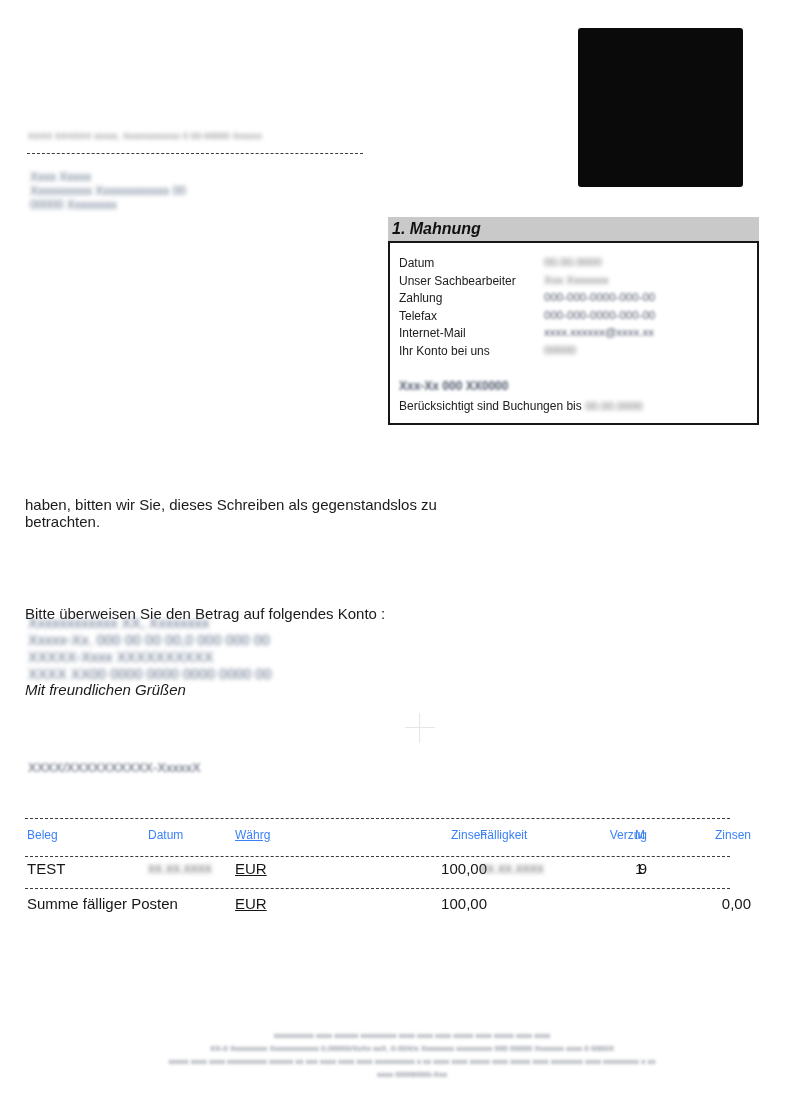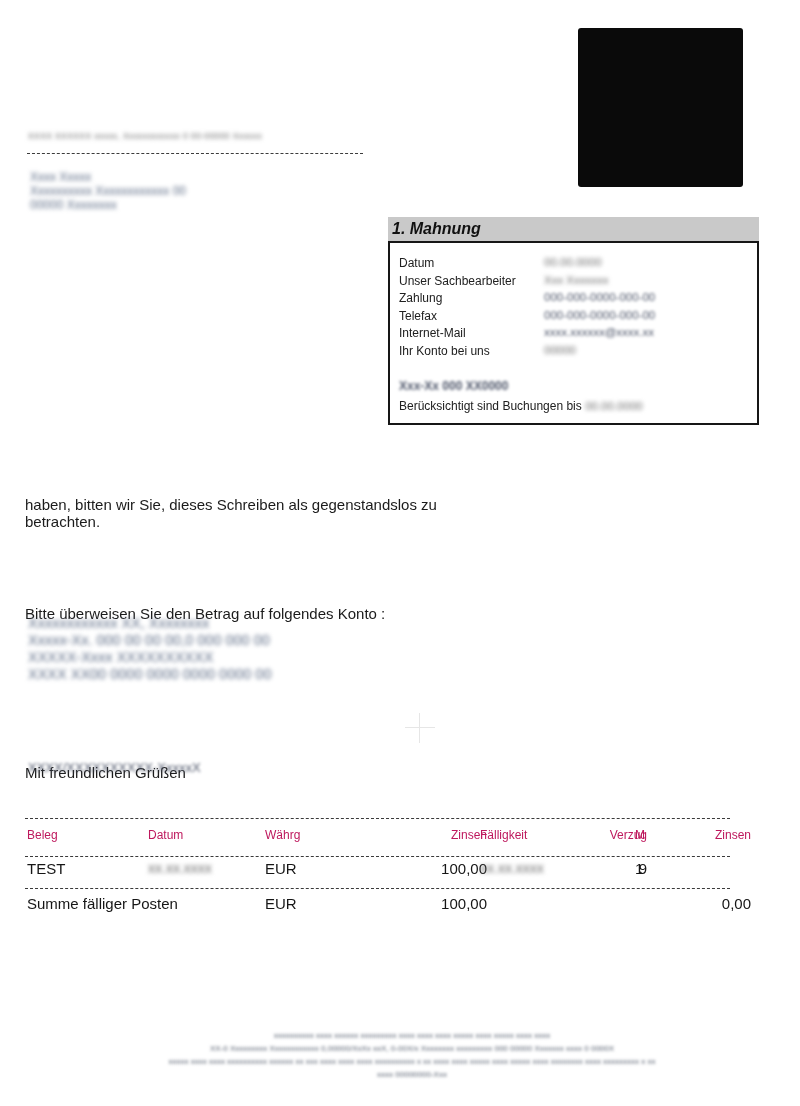--- a/index.html
+++ b/index.html
@@ -40,25 +40,25 @@
   .signature { left:28px; top:760px; font-size:13px; }
 
   
   .cross-h { left:405px; top:727px; width:30px; border-top:1.5px solid #e6e6e6; }
   .cross-v { left:419px; top:713px; height:30px; border-left:1.5px solid #e6e6e6; }
 
   
   .trule { left:25px; width:705px; border-top:1px dashed #3a3a3a; }
   .trow { left:25px; width:705px; height:18px; }
   .trow .c { position:absolute; white-space:nowrap; }
-  .thead { font-size:12px; color:#be185d; }
+  .thead { font-size:12px; color:#3b82f6; }
   .tdata, .tsum { font-size:15px; color:#161616; }
   .c-beleg { left:2px; }
   .c-datum { left:123px; }
-  .c-waehrg { left:240px; }
+  .c-waehrg { left:210px;text-decoration:underline; }
   .c-betrag { right:243px; text-align:right; }   
   .c-faellig { left:455px; }
   .c-verzug { right:83px; text-align:center; }    
   .c-m { left:610px; }
   .c-zinsen { right:-21px; text-align:left; }   
   .tdata .c-datum, .tdata .c-faellig { font-size:14px; }
 
   
   .footer { left:25px; top:1029px; width:774px; text-align:center; }
   .footer div { font-size:8px; line-height:13px; filter:blur(1.8px); color:#555e6e; }
@@ -123,21 +123,21 @@
   </div>
   <div class="abs body-text" style="top:581px;margin-top:24px;">Bitte überweisen Sie den Betrag auf folgendes Konto :</div>
 
   <div class="abs bank-block">
     <div class="blur">Xxxxxxxxxxxx XX, Xxxxxxxx</div>
     <div class="blur">Xxxxx-Xx. 000 00 00 00,0 000 000 00</div>
     <div class="blur">XXXXX-Xxxx XXXXXXXXXX</div>
     <div class="blur">XXXX XX00 0000 0000 0000 0000 00</div>
   </div>
 
-  <div class="abs body-text" style="top:764px;">Mit freundlichen Grüßen</div>
+  <div class="abs body-text" style="top:681px;font-style:italic;">Mit freundlichen Grüßen</div>
   <div class="abs signature blur-dark">XXXX/XXXXXXXXXX-XxxxxX</div>
 
   <div class="abs cross-h"></div>
   <div class="abs cross-v"></div>
 
   <div class="abs trule" style="top:818px;"></div>
 
   <div class="abs trow thead" style="top:828px;">
     <span class="c c-beleg">Beleg</span>
     <span class="c c-datum">Datum</span>

